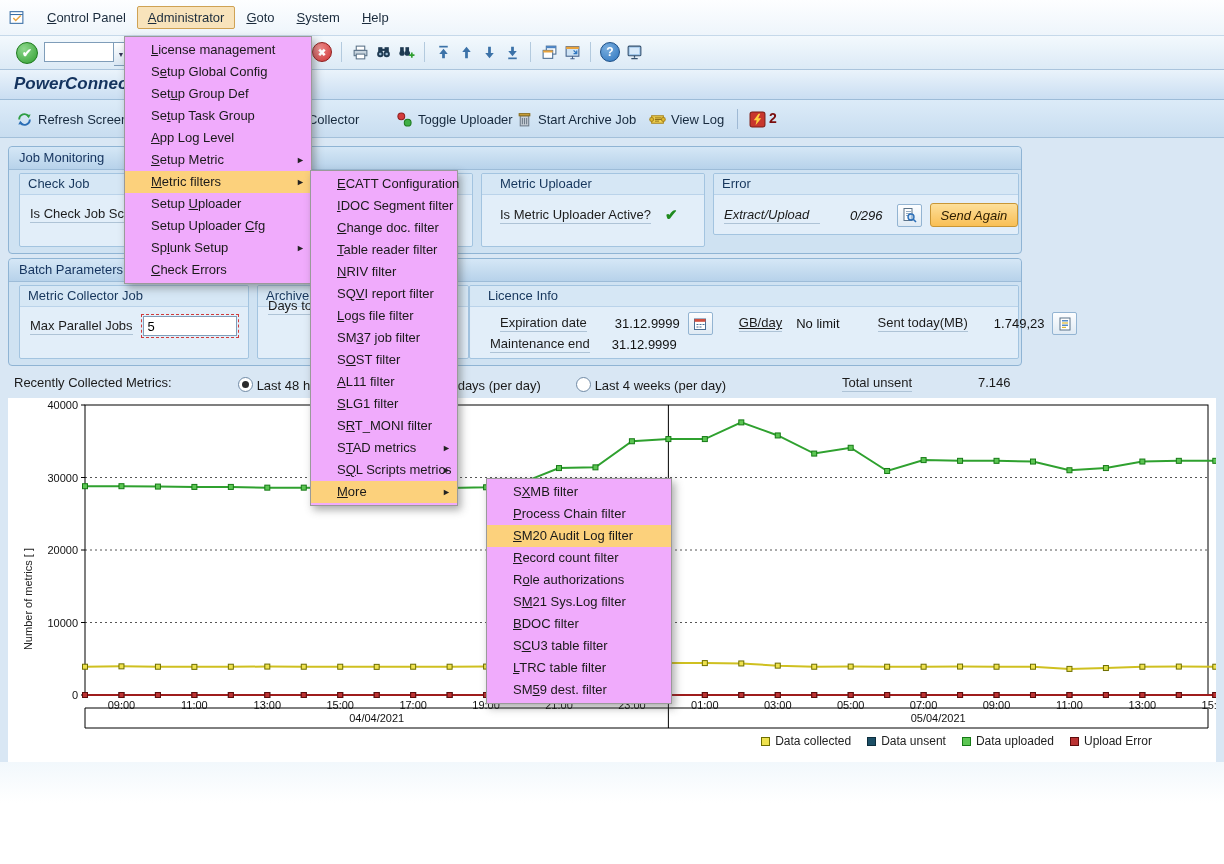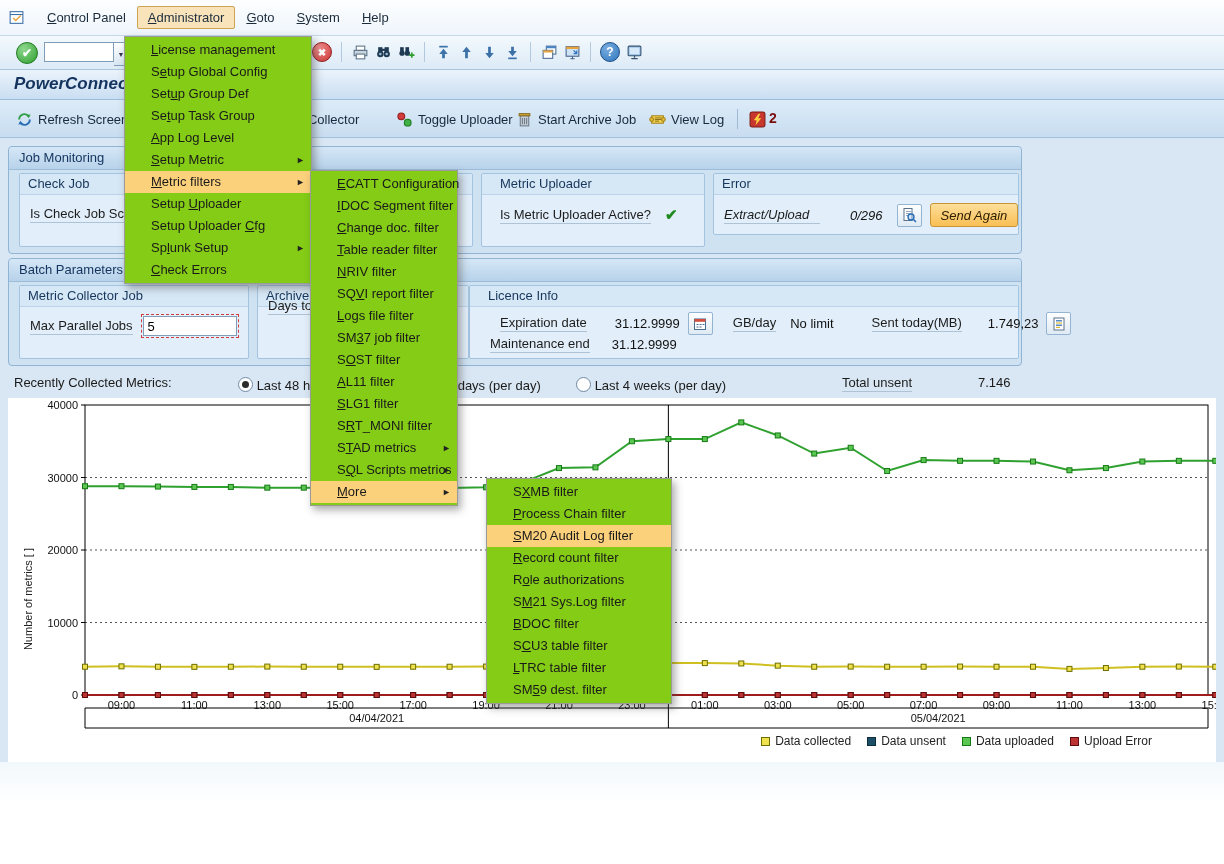--- a/index.html
+++ b/index.html
@@ -64,21 +64,21 @@
   .radio.sel::after{content:"";position:absolute;left:3px;top:3px;right:3px;bottom:3px;background:#2b2b2b;border-radius:50%;}
   
   .chartpanel{position:absolute;left:8px;top:398px;width:1208px;height:364px;background:#fff;}
   #chart-svg{position:absolute;left:0;top:0;}
   .ylabel{position:absolute;left:14px;top:150px;transform:rotate(180deg);writing-mode:vertical-rl;
           font-size:11px;color:#222;}
   #legend{position:absolute;top:336px;right:64px;display:flex;gap:16px;align-items:center;font-size:12px;color:#222;}
   .leg-item{display:flex;align-items:center;gap:5px;}
   .leg-sw{width:9px;height:9px;border:1px solid #333;box-sizing:border-box;}
   
-  .menu{position:absolute;background:#84cc16;border:1px solid #9a9a9a;box-shadow:3px 4px 8px rgba(70,70,70,.45);
+  .menu{position:absolute;background:#f0abfc;border:1px solid #9a9a9a;box-shadow:3px 4px 8px rgba(70,70,70,.45);
         padding:2px 0;z-index:50;box-sizing:border-box;}
   .menu-item{height:22px;line-height:22px;padding:0 18px 0 26px;white-space:nowrap;position:relative;color:#1a1a1a;font-size:13px;}
   .menu-item.hl{background:#fcd17c;}
   .menu-item .arrow{position:absolute;right:6px;top:0;font-size:9px;color:#222;}
   #menu-admin{left:124px;top:36px;width:188px;}
   #menu-filters{left:310px;top:170px;width:148px;}
   #menu-more{left:486px;top:478px;width:186px;}
   svg{display:block;}
 </style>
 </head>
@@ -320,21 +320,21 @@
       <div class="gbox-row" style="left:30px;top:26px;gap:0;">
         <span class="flabel">Expiration date</span>
         <span class="fval" style="margin-left:28px;">31.12.9999</span>
         <span class="ibtn" style="margin-left:8px;">
           <svg width="16" height="16" viewBox="0 0 16 16">
               <rect x="2.5" y="3" width="11" height="10.5" fill="#fff" stroke="#4a6d92"></rect>
               <rect x="2.5" y="3" width="11" height="2.8" fill="#d04f3f"></rect>
               <path d="M4.5 8.5h2M7.5 8.5h2M10.5 8.5h2M4.5 11h2M7.5 11h2" stroke="#4a6d92"></path>
             </svg>
         </span>
-        <span class="flabel" style="margin-left:20px;">GB/day</span>
+        <span class="flabel" style="margin-left:26px;text-decoration:underline;">GB/day</span>
         <span class="fval" style="margin-left:14px;">No limit</span>
         <span class="flabel" style="margin-left:38px;">Sent today(MB)</span>
         <span class="fval" style="margin-left:26px;">1.749,23</span>
         <span class="ibtn" style="margin-left:8px;">
           <svg width="16" height="16" viewBox="0 0 16 16">
               <rect x="3" y="2" width="10" height="12" fill="#fff" stroke="#5b7288"></rect>
               <path d="M5 4.8h6" stroke="#2c6fb8" stroke-width="1.2"></path>
               <path d="M5 7h6" stroke="#e0b92f" stroke-width="1.2"></path>
               <path d="M5 9.2h6" stroke="#2c6fb8" stroke-width="1.2"></path>
               <path d="M5 11.4h4" stroke="#e0b92f" stroke-width="1.2"></path>

